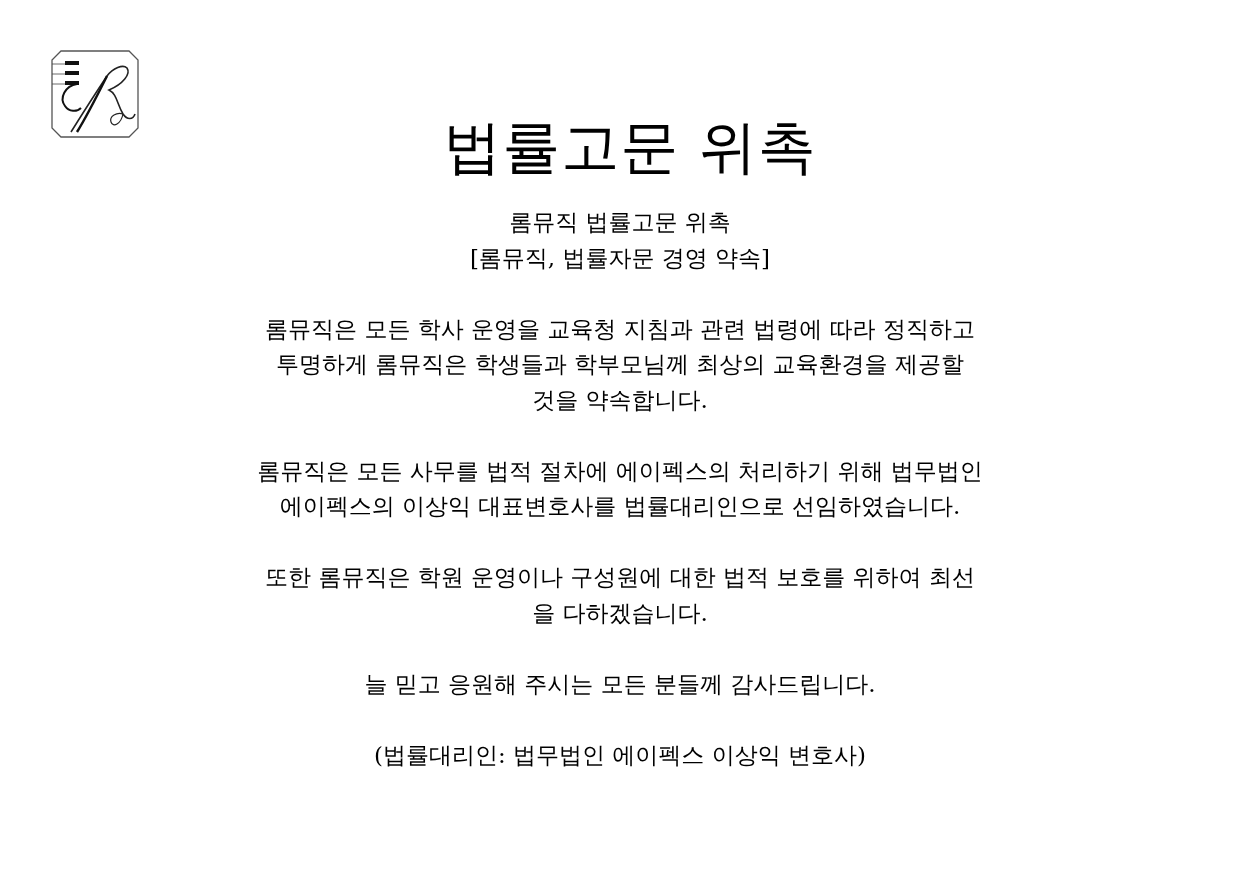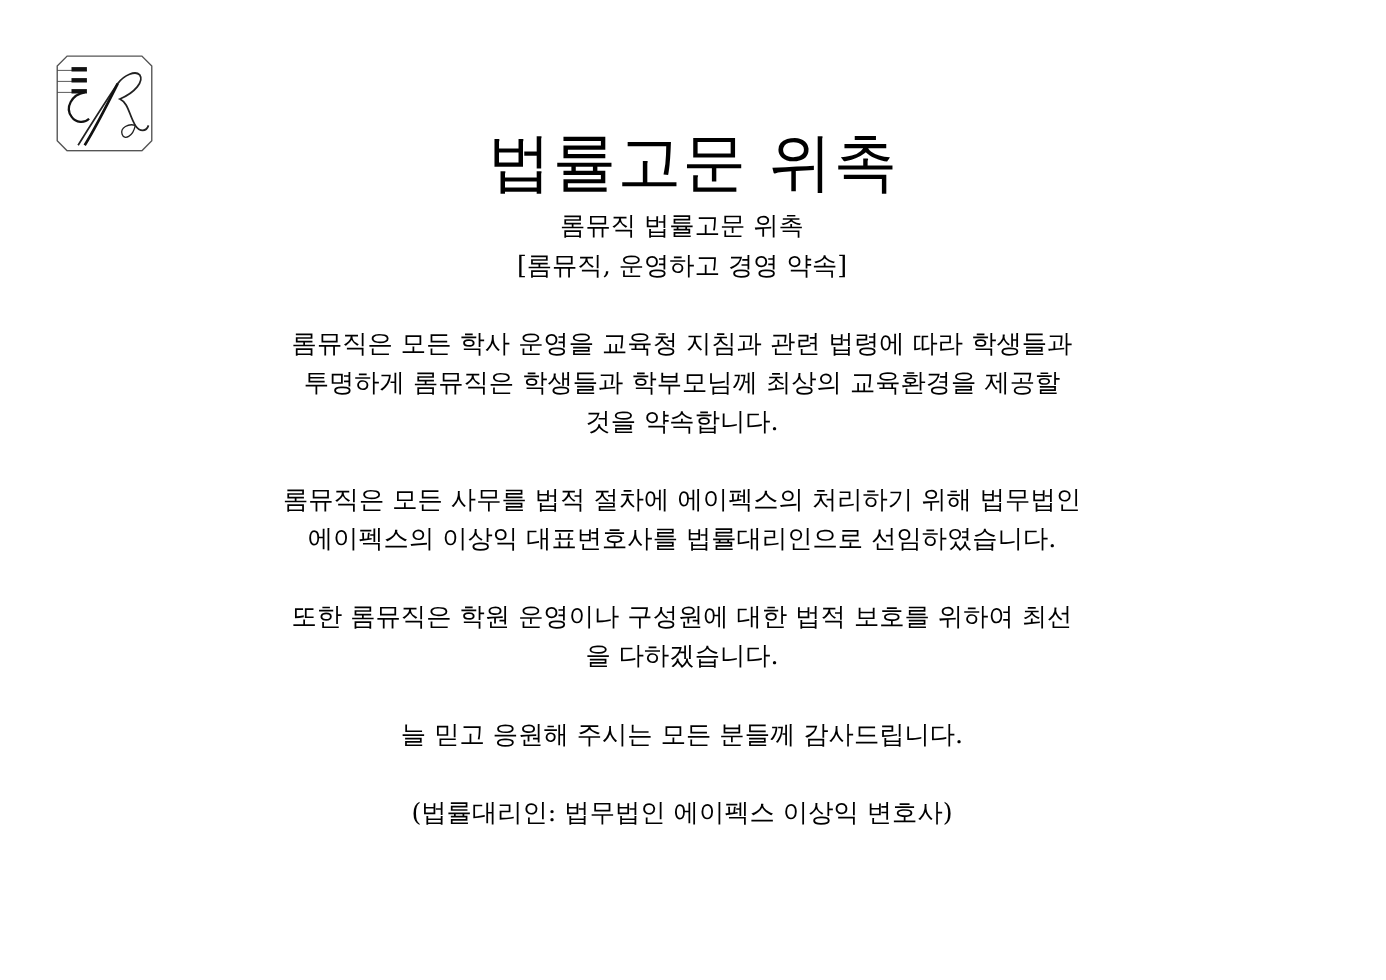--- a/index.html
+++ b/index.html
@@ -1,21 +1,21 @@
 <!DOCTYPE html>
 <html><head>
 <meta charset="utf-8">
 <style>
   html, body { margin: 0; padding: 0; background: #ffffff; }
   body { width: 1260px; height: 891px; position: relative; overflow: hidden;
          font-family: "DejaVu Serif", "Liberation Serif", serif; color: #000; }
   .logo { position: absolute; left: 51px; top: 50px; width: 88px; height: 88px; }
   .title { position: absolute; left: 0; width: 1260px; top: 68px; text-align: center;
            font-size: 58px; line-height: 80px; font-weight: normal; letter-spacing: 1px; }
-  .content { position: absolute; left: 240px; width: 760px; top: 189px; text-align: center;
+  .content { position: absolute; left: 240px; width: 760px; top: 205px; text-align: center;
              font-size: 23px; line-height: 35.5px; }
   .para { margin: 0; }
   .gap { height: 35.5px; }
 </style>
 </head>
 <body>
 
 <div class="logo">
   <svg width="88" height="88" viewBox="0 0 88 88">
     <polygon points="10,1 78,1 87,10 87,78 78,87 10,87 1,78 1,10" fill="#fff" stroke="#555" stroke-width="1.3"></polygon>
@@ -29,23 +29,23 @@
     <path d="M20,82 C30,66 44,44 56,26 C62,18 72,14 76,18 C80,24 72,34 58,40 C66,44 66,54 72,64 C76,70 82,70 84,64" fill="none" stroke="#222" stroke-width="1.6"></path>
     <path d="M56,26 C46,46 36,66 26,82" fill="none" stroke="#111" stroke-width="2.4"></path>
     <path d="M72,64 C70,74 62,78 60,72 C58,66 66,62 72,64" fill="none" stroke="#222" stroke-width="1.2"></path>
   </svg>
 </div>
 
 <h1 class="title">법률고문 위촉</h1>
 
 <div class="content">
   <p class="para">롬뮤직 법률고문 위촉</p>
-  <p class="para">[롬뮤직, 운영하고 경영 약속]</p>
+  <p class="para">[롬뮤직, 법률자문 경영 약속]</p>
   <div class="gap"></div>
-  <p class="para">롬뮤직은 모든 학사 운영을 교육청 지침과 관련 법령에 따라 학생들과</p>
+  <p class="para">롬뮤직은 모든 학사 운영을 교육청 지침과 관련 법령에 따라 정직하고</p>
   <p class="para">투명하게 롬뮤직은 학생들과 학부모님께 최상의 교육환경을 제공할</p>
   <p class="para">것을 약속합니다.</p>
   <div class="gap"></div>
   <p class="para">롬뮤직은 모든 사무를 법적 절차에 에이펙스의 처리하기 위해 법무법인</p>
   <p class="para">에이펙스의 이상익 대표변호사를 법률대리인으로 선임하였습니다.</p>
   <div class="gap"></div>
   <p class="para">또한 롬뮤직은 학원 운영이나 구성원에 대한 법적 보호를 위하여 최선</p>
   <p class="para">을 다하겠습니다.</p>
   <div class="gap"></div>
   <p class="para">늘 믿고 응원해 주시는 모든 분들께 감사드립니다.</p>

